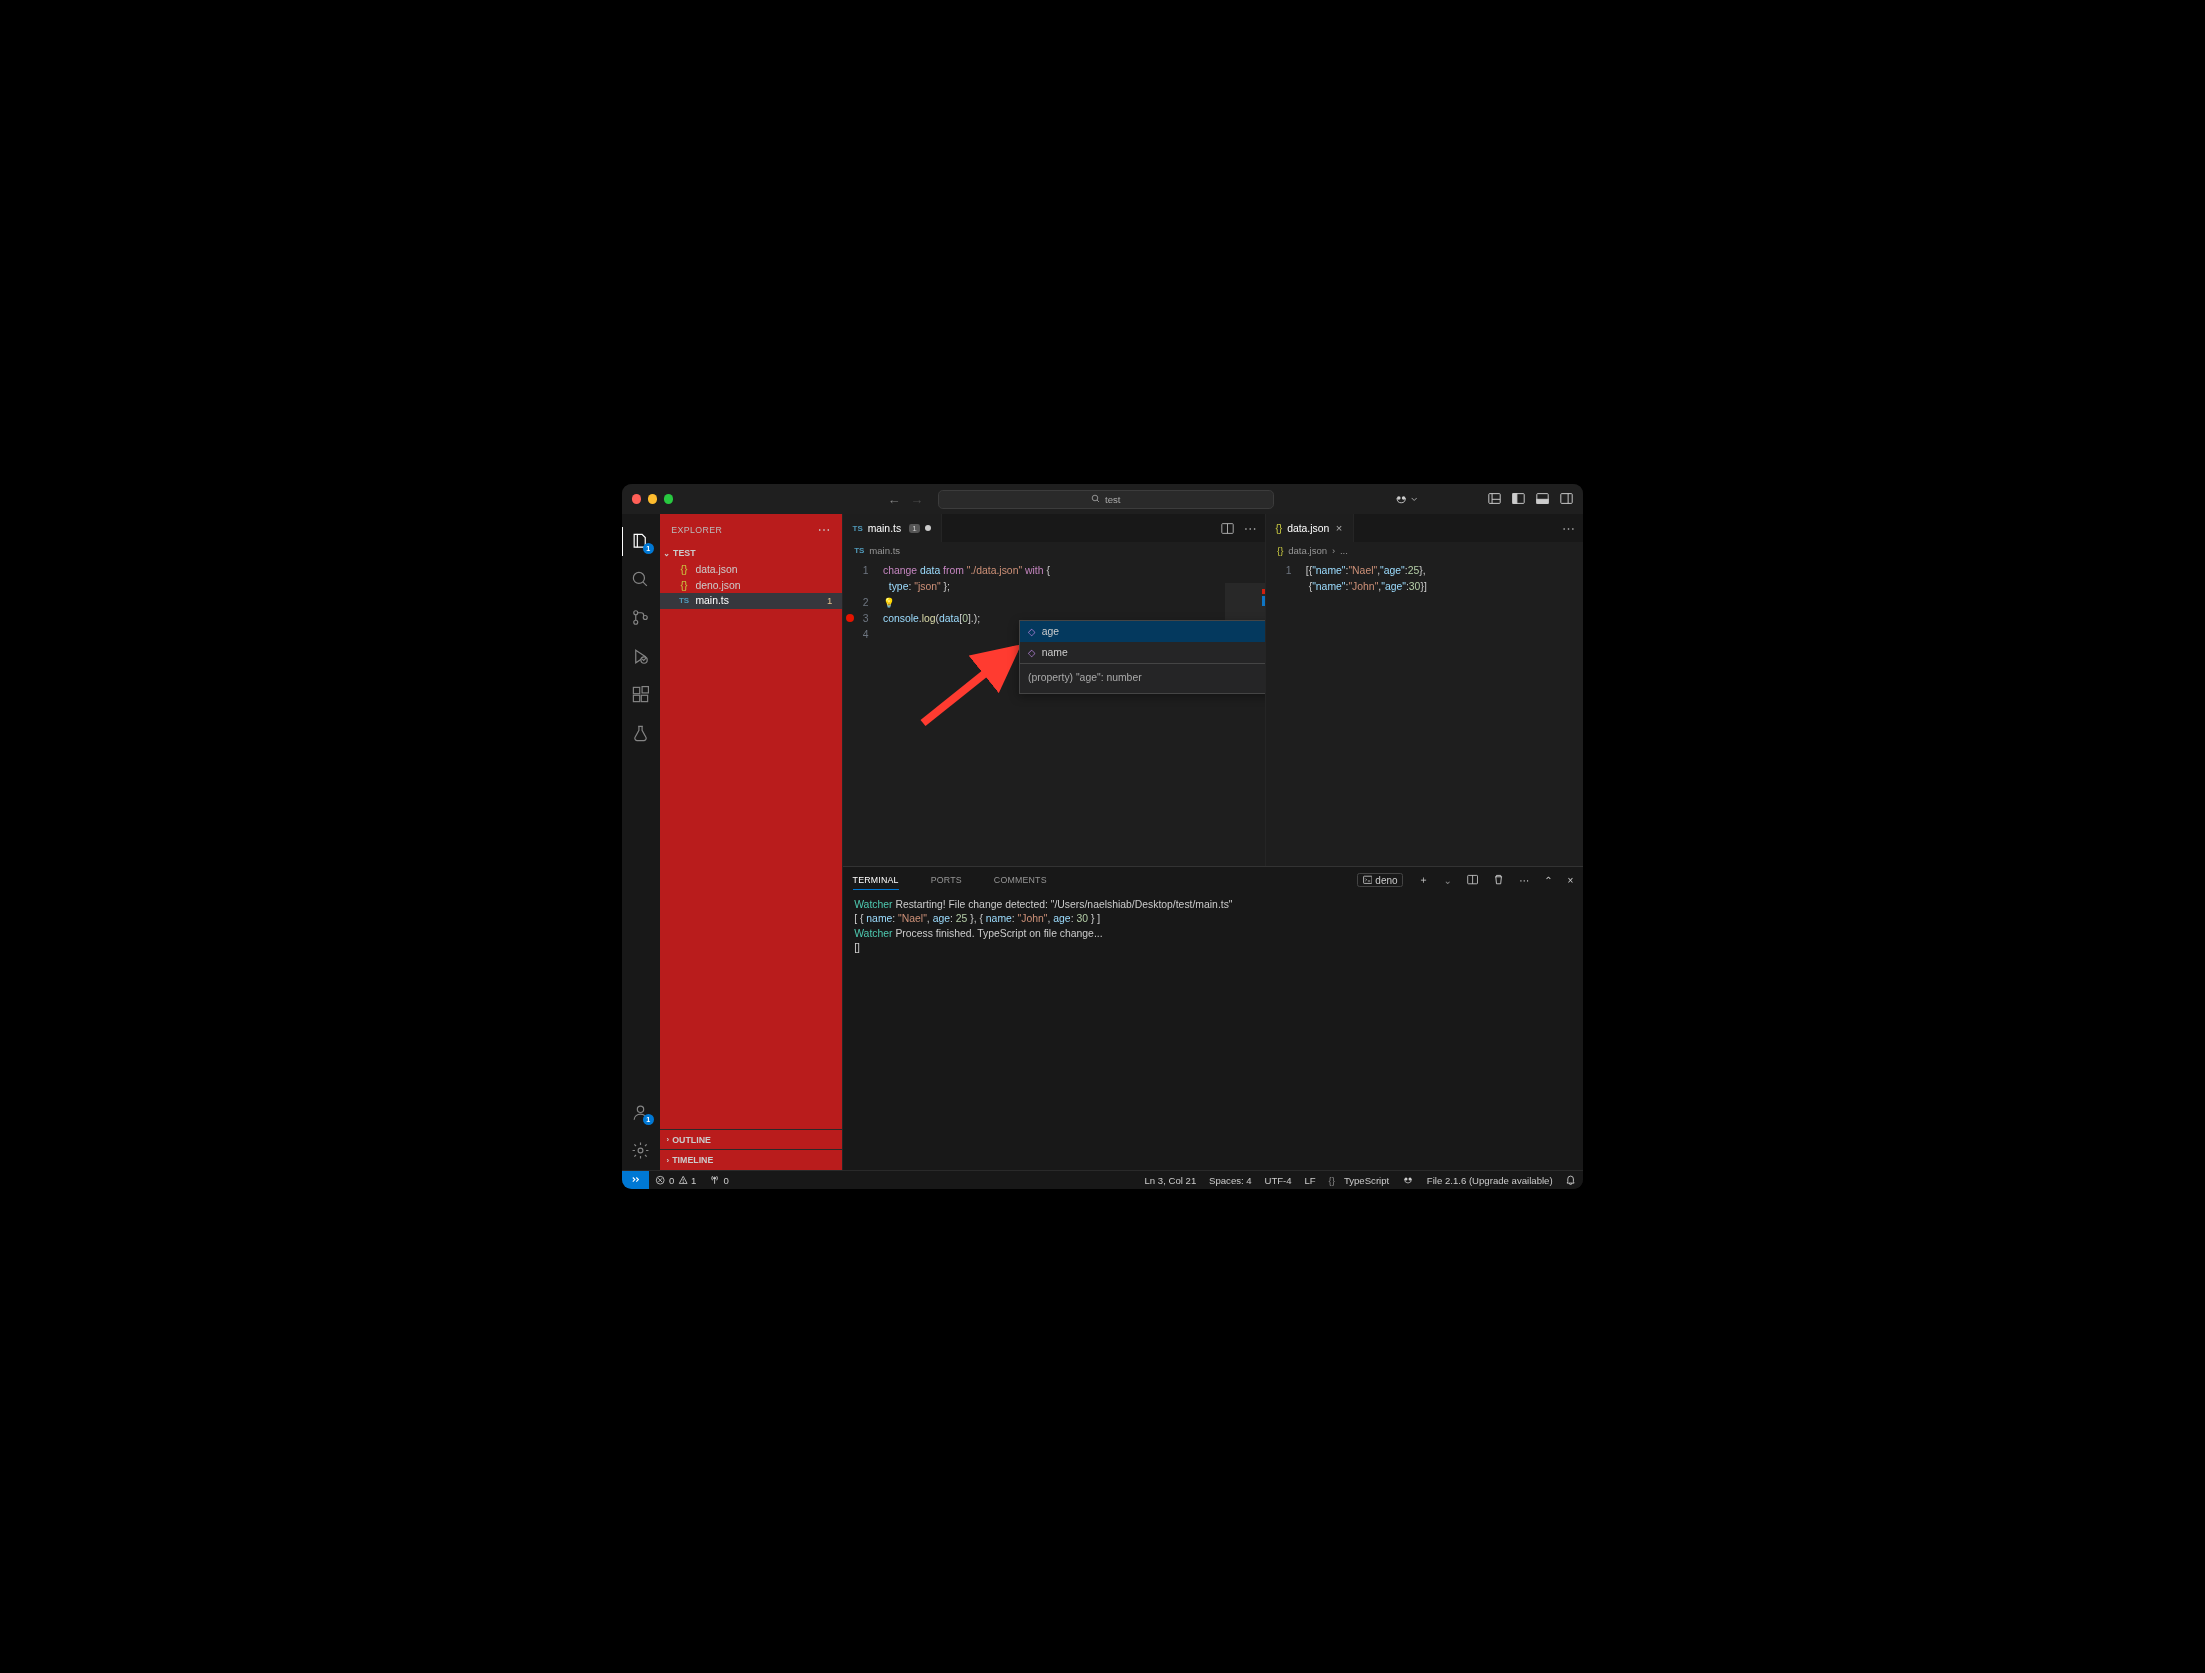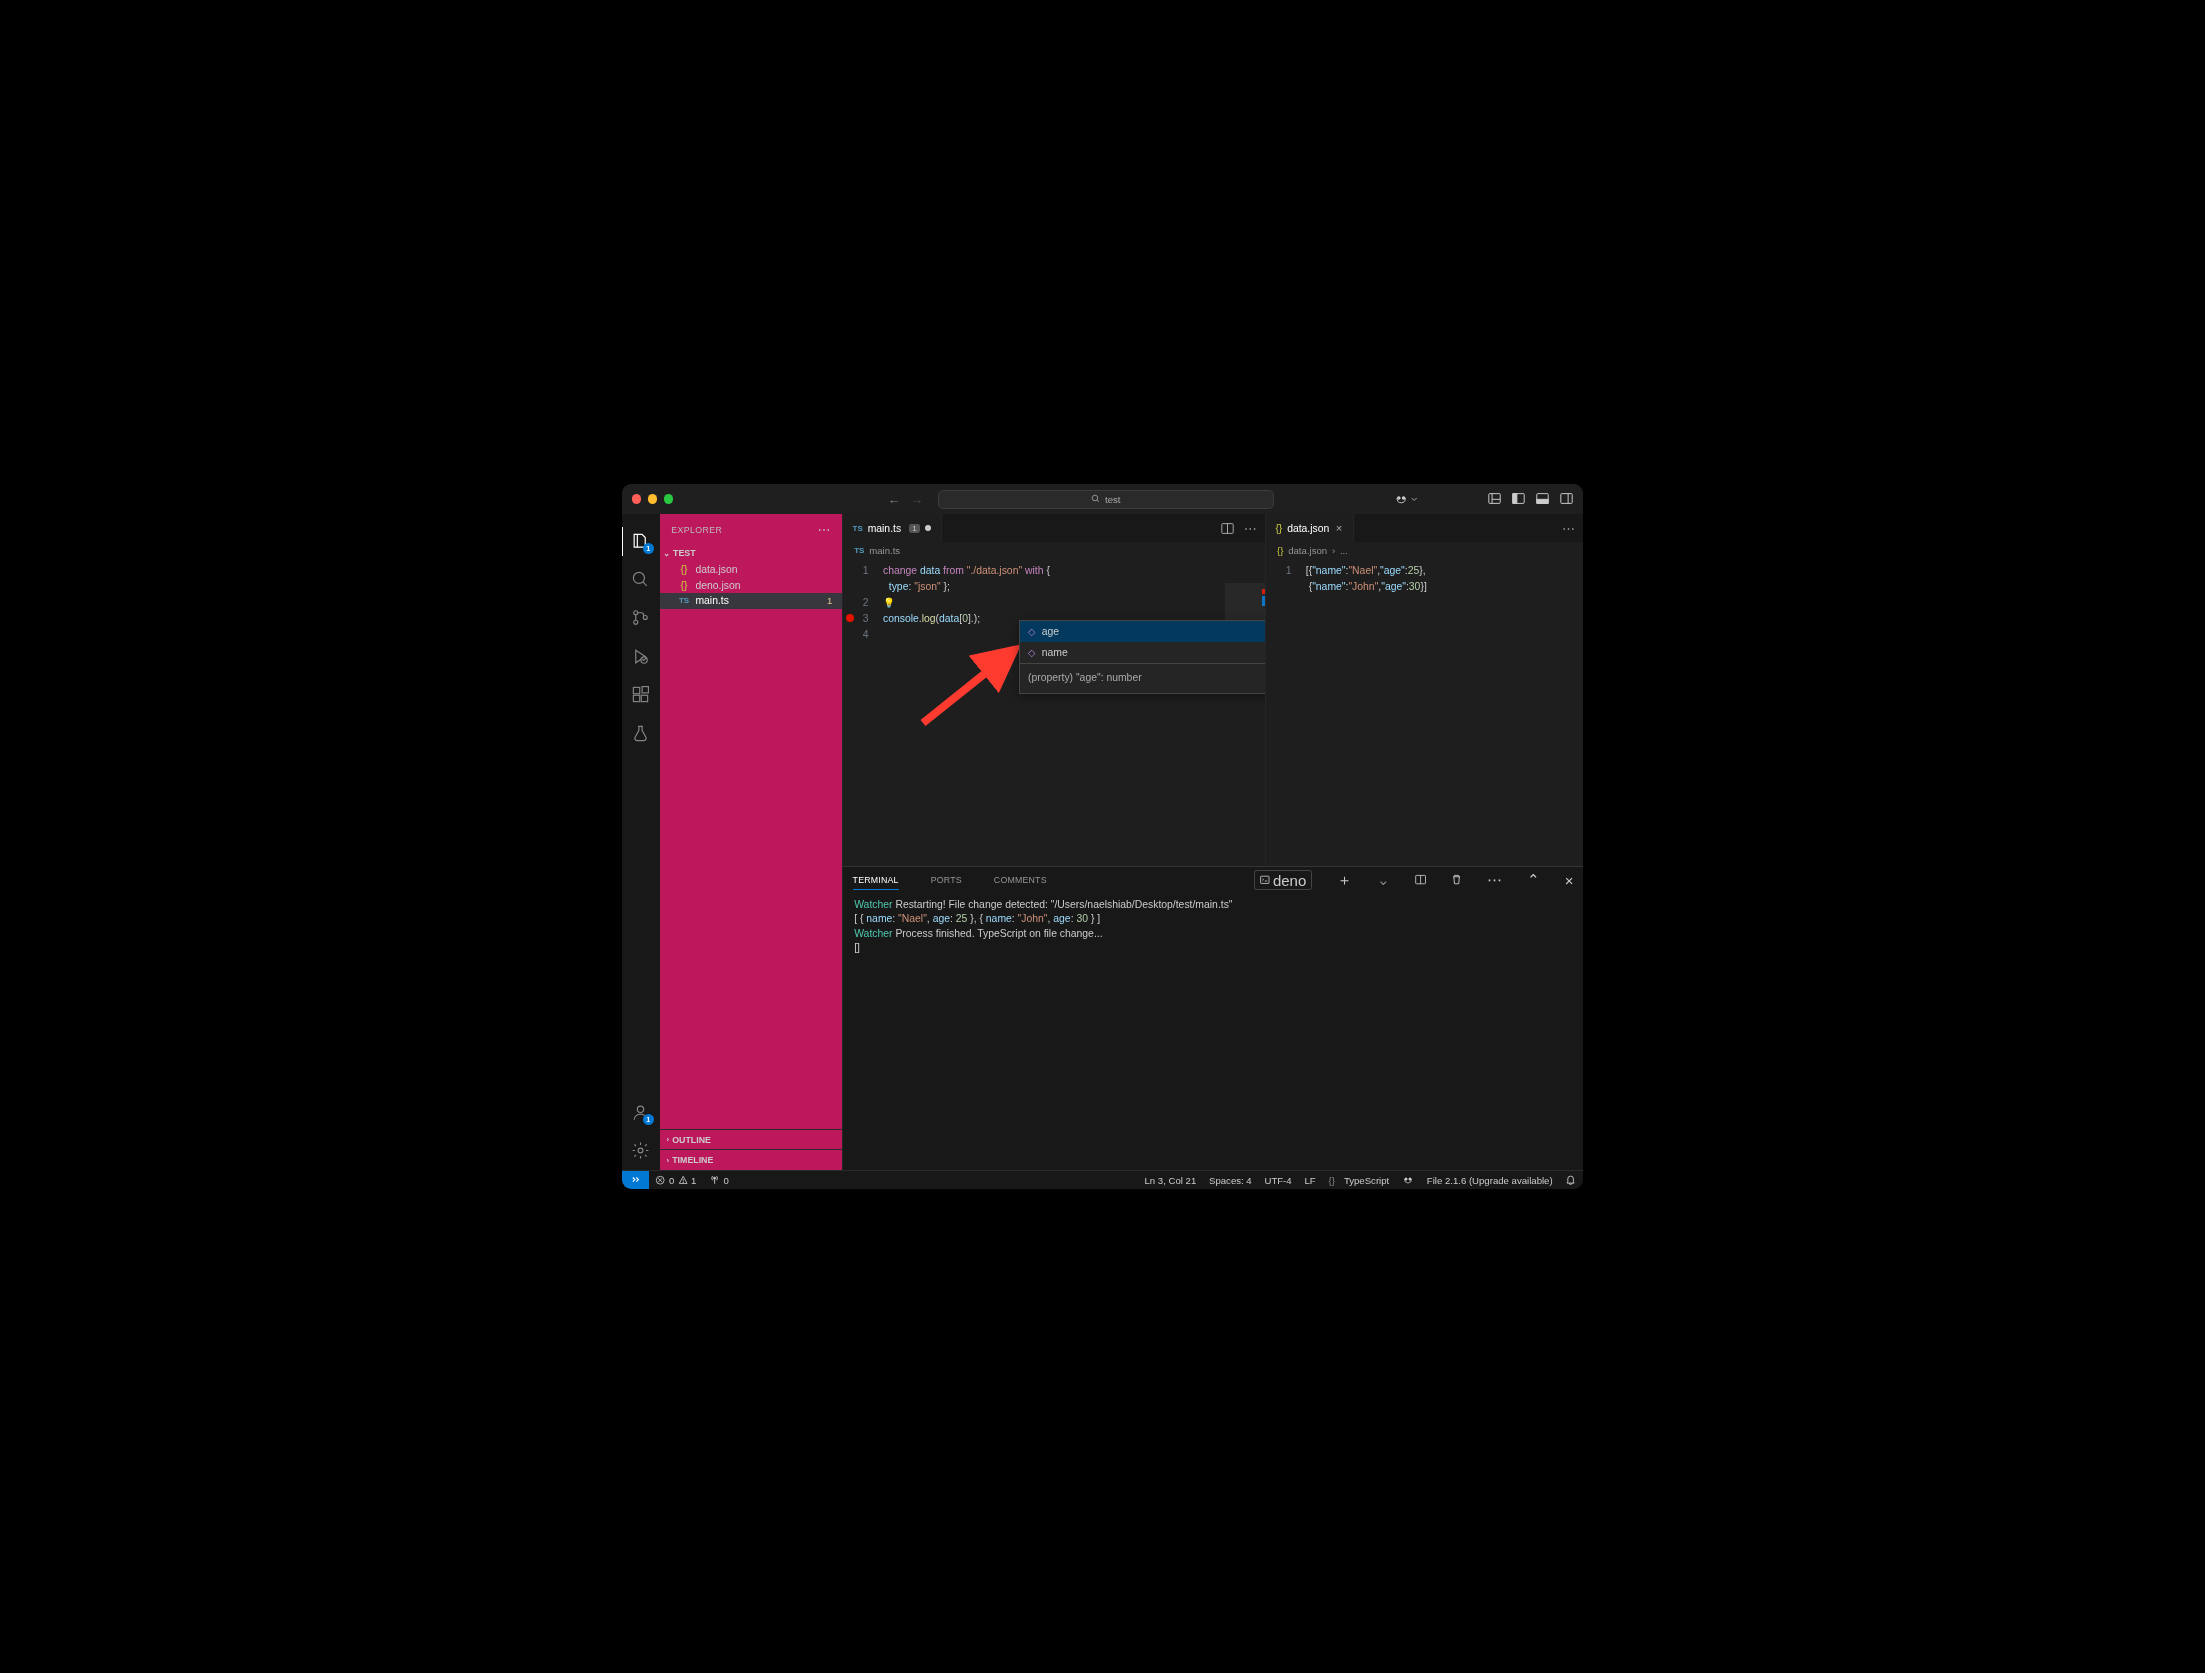--- a/index.html
+++ b/index.html
@@ -14,21 +14,21 @@
 .search-box{flex:0 0 336px;background:#2a2a2a;border:0.8px solid #3c3c3c;border-radius:4.8px;height:19px;display:flex;align-items:center;justify-content:center;color:#aaa;font-size:9.6px;gap:4.8px;margin-left:8px}
 .tb-right{margin-left:auto;display:flex;gap:11.2px;color:#aaa;align-items:center}
 .tb-ic{width:13px;height:13px;cursor:pointer}
 .body{flex:1;display:flex;overflow:hidden}
 .activitybar{width:38px;background:#181818;display:flex;flex-direction:column;align-items:center;padding-top:8px;color:#858585}
 .ab-icon{width:22.4px;height:22.4px;margin:8px 0;display:flex;align-items:center;justify-content:center;cursor:pointer;position:relative}
 .ab-icon.active{color:#fff}
 .ab-icon.active::before{content:'';position:absolute;left:-8px;top:-3.2px;bottom:-3.2px;width:1.6px;background:#fff}
 .badge{position:absolute;bottom:-1.6px;right:-1.6px;background:#0078d4;color:#fff;font-size:7.2px;width:11.2px;height:11.2px;border-radius:50%;display:flex;align-items:center;justify-content:center;font-weight:600}
 .ab-bottom{margin-top:auto;margin-bottom:8px}
-.sidebar{width:183px;background:#be185d;color:#ccc;font-size:10.4px;border-right:0.8px solid #252525;display:flex;flex-direction:column}
+.sidebar{width:183px;background:#b91c1c;color:#ccc;font-size:10.4px;border-right:0.8px solid #252525;display:flex;flex-direction:column}
 .sb-header{padding:8px 11.2px;display:flex;justify-content:space-between;align-items:center;color:#bbb;font-size:8.8px;letter-spacing:0.4px}
 .sb-dots{color:#ccc;font-size:13px;cursor:pointer}
 .sb-section{padding:3.2px 6.4px 3.2px 3.2px;display:flex;align-items:center;gap:3.2px;font-weight:600;font-size:8.8px;cursor:pointer}
 .chev{font-size:8px}
 .sb-file{padding:2.4px 6.4px 2.4px 17.6px;display:flex;align-items:center;gap:4.8px;font-size:10.4px;cursor:pointer}
 .sb-file.selected{background:#37373d}
 .sb-icon{width:13px;text-align:center}
 .json-ic{color:#cbcb41}
 .ts-ic{color:#519aba;font-size:8px;font-weight:700}
 .sb-file.selected .fname{color:#fff}
@@ -61,21 +61,21 @@
 .suggest{position:absolute;left:176px;top:61px;width:344px;background:#252526;border:0.8px solid #454545;font-family:Menlo,Monaco,monospace;font-size:10.4px;z-index:10;box-shadow:0 3.2px 9.6px rgba(0,0,0,.4)}
 .suggest-row{padding:2.4px 8px;display:flex;align-items:center;gap:6.4px;color:#ccc;cursor:pointer}
 .suggest-row.sel{background:#04395e}
 .suggest-ic{color:#b180d7;font-size:9.6px}
 .suggest-detail{padding:6.4px 8px;color:#aaa;border-top:0.8px solid #454545;display:flex;justify-content:space-between;align-items:center}
 .arrow-annot{position:absolute;left:72px;top:84px;width:112px;height:88px;z-index:9;pointer-events:none}
 .panel{height:304px;border-top:0.8px solid #333;display:flex;flex-direction:column;background:#181818}
 .panel-tabs{height:26px;display:flex;align-items:center;padding:0 9.6px;gap:16px;font-size:8.8px;color:#969696}
 .panel-tab{padding:4.8px 0;cursor:pointer;letter-spacing:0.2px}
 .panel-tab.active{color:#fff;border-bottom:0.8px solid #0078d4}
-.panel-actions{margin-left:auto;display:flex;gap:25px;align-items:center;color:#ccc;font-size:15px}
+.panel-actions{margin-left:auto;display:flex;gap:15px;align-items:center;color:#ccc;font-size:10px}
 .pa-deno{display:flex;gap:3.2px;align-items:center;border:0.8px solid #444;padding:0.8px 4.8px;border-radius:2.4px}
 .terminal-content{flex:1;padding:4.8px 11.2px;font-family:Menlo,Monaco,monospace;font-size:10.4px;line-height:14.4px;color:#ccc}
 .t-green{color:#4ec9b0}.t-cyan{color:#9cdcfe}.t-num{color:#b5cea8}.t-str{color:#ce9178}
 .statusbar{height:19px;background:#181818;display:flex;align-items:center;font-size:9.6px;color:#ccc;border-top:0.8px solid #2a2a2a}
 .sb-remote{background:#0078d4;width:27px;height:100%;display:flex;align-items:center;justify-content:center;color:#fff}
 .sb-item{padding:0 6.4px;cursor:pointer;display:flex;gap:3.2px;align-items:center}
 .sb-item.right-group{margin-left:auto}
 svg{display:block}
 </style>
 </head>

